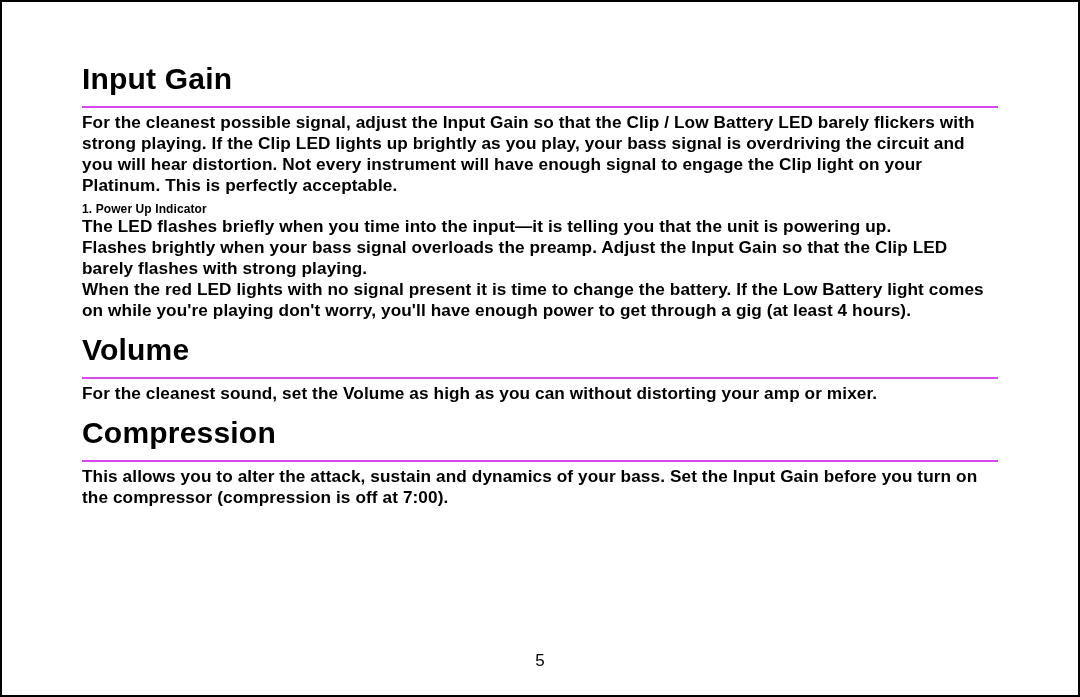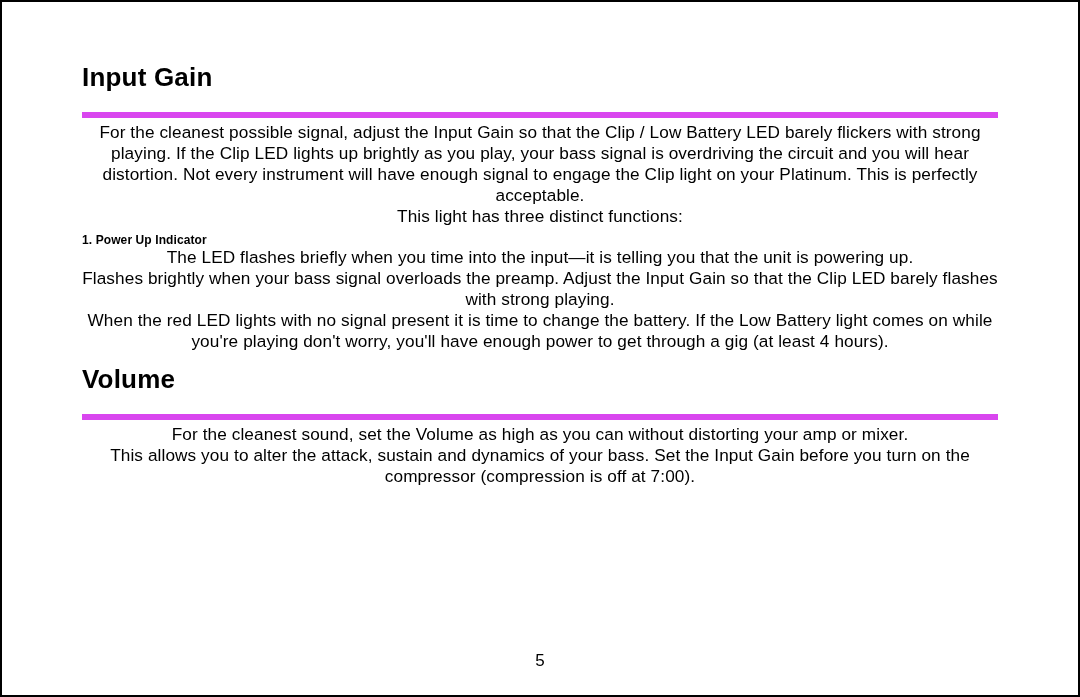--- a/index.html
+++ b/index.html
@@ -10,35 +10,34 @@
     color: #000;
   }
   .page {
     width: 1080px;
     height: 697px;
     border: 2px solid #000;
     padding: 60px 80px 30px 80px;
     position: relative;
   }
   .section-heading {
-    font-size: 26px;
+    font-size: 30px;
     font-weight: 700;
     letter-spacing: 0.2px;
-    border-bottom: 6px solid #d946ef;
-    padding-bottom: 19px;
+    border-bottom: 2px solid #d946ef;
+    padding-bottom: 10px;
     margin-bottom: 4px;
     margin-top: 12px;
   }
   .section-heading.first { margin-top: 0; }
   .body-text {
     font-size: 17.2px;
     line-height: 1.22;
-    font-weight: 400;
+    font-weight: 700;
     letter-spacing: 0.1px;
-    text-align: center;
   }
   .sub-heading {
     font-size: 12px;
     font-weight: 700;
     margin-top: 6px;
     letter-spacing: 0.1px;
   }
   .page-number {
     position: absolute;
     bottom: 24px;
@@ -49,28 +48,28 @@
   }
 </style>
 </head>
 <body>
 
 <div class="page">
 
   <div class="section-heading first">Input Gain</div>
   <div class="body-text">For the cleanest possible signal, adjust the Input Gain so that the Clip / Low Battery LED barely flickers with strong playing. If the Clip LED lights up brightly as you play, your bass signal is overdriving the circuit and you will hear distortion. Not every instrument will have enough signal to engage the Clip light on your Platinum. This is perfectly acceptable.</div>
 
-  <div class="body-text">This light has three distinct functions:</div>
 
   <div class="sub-heading">1. Power Up Indicator</div>
   <div class="body-text">The LED flashes briefly when you time into the input—it is telling you that the unit is powering up.</div>
 
   <div class="body-text">Flashes brightly when your bass signal overloads the preamp. Adjust the Input Gain so that the Clip LED barely flashes with strong playing.</div>
 
   <div class="body-text">When the red LED lights with no signal present it is time to change the battery. If the Low Battery light comes on while you're playing don't worry, you'll have enough power to get through a gig (at least 4 hours).</div>
 
   <div class="section-heading">Volume</div>
   <div class="body-text">For the cleanest sound, set the Volume as high as you can without distorting your amp or mixer.</div>
 
+  <div class="section-heading">Compression</div>
   <div class="body-text">This allows you to alter the attack, sustain and dynamics of your bass. Set the Input Gain before you turn on the compressor (compression is off at 7:00).</div>
 
   <div class="page-number">5</div>
 </div>
 
 </body></html>

